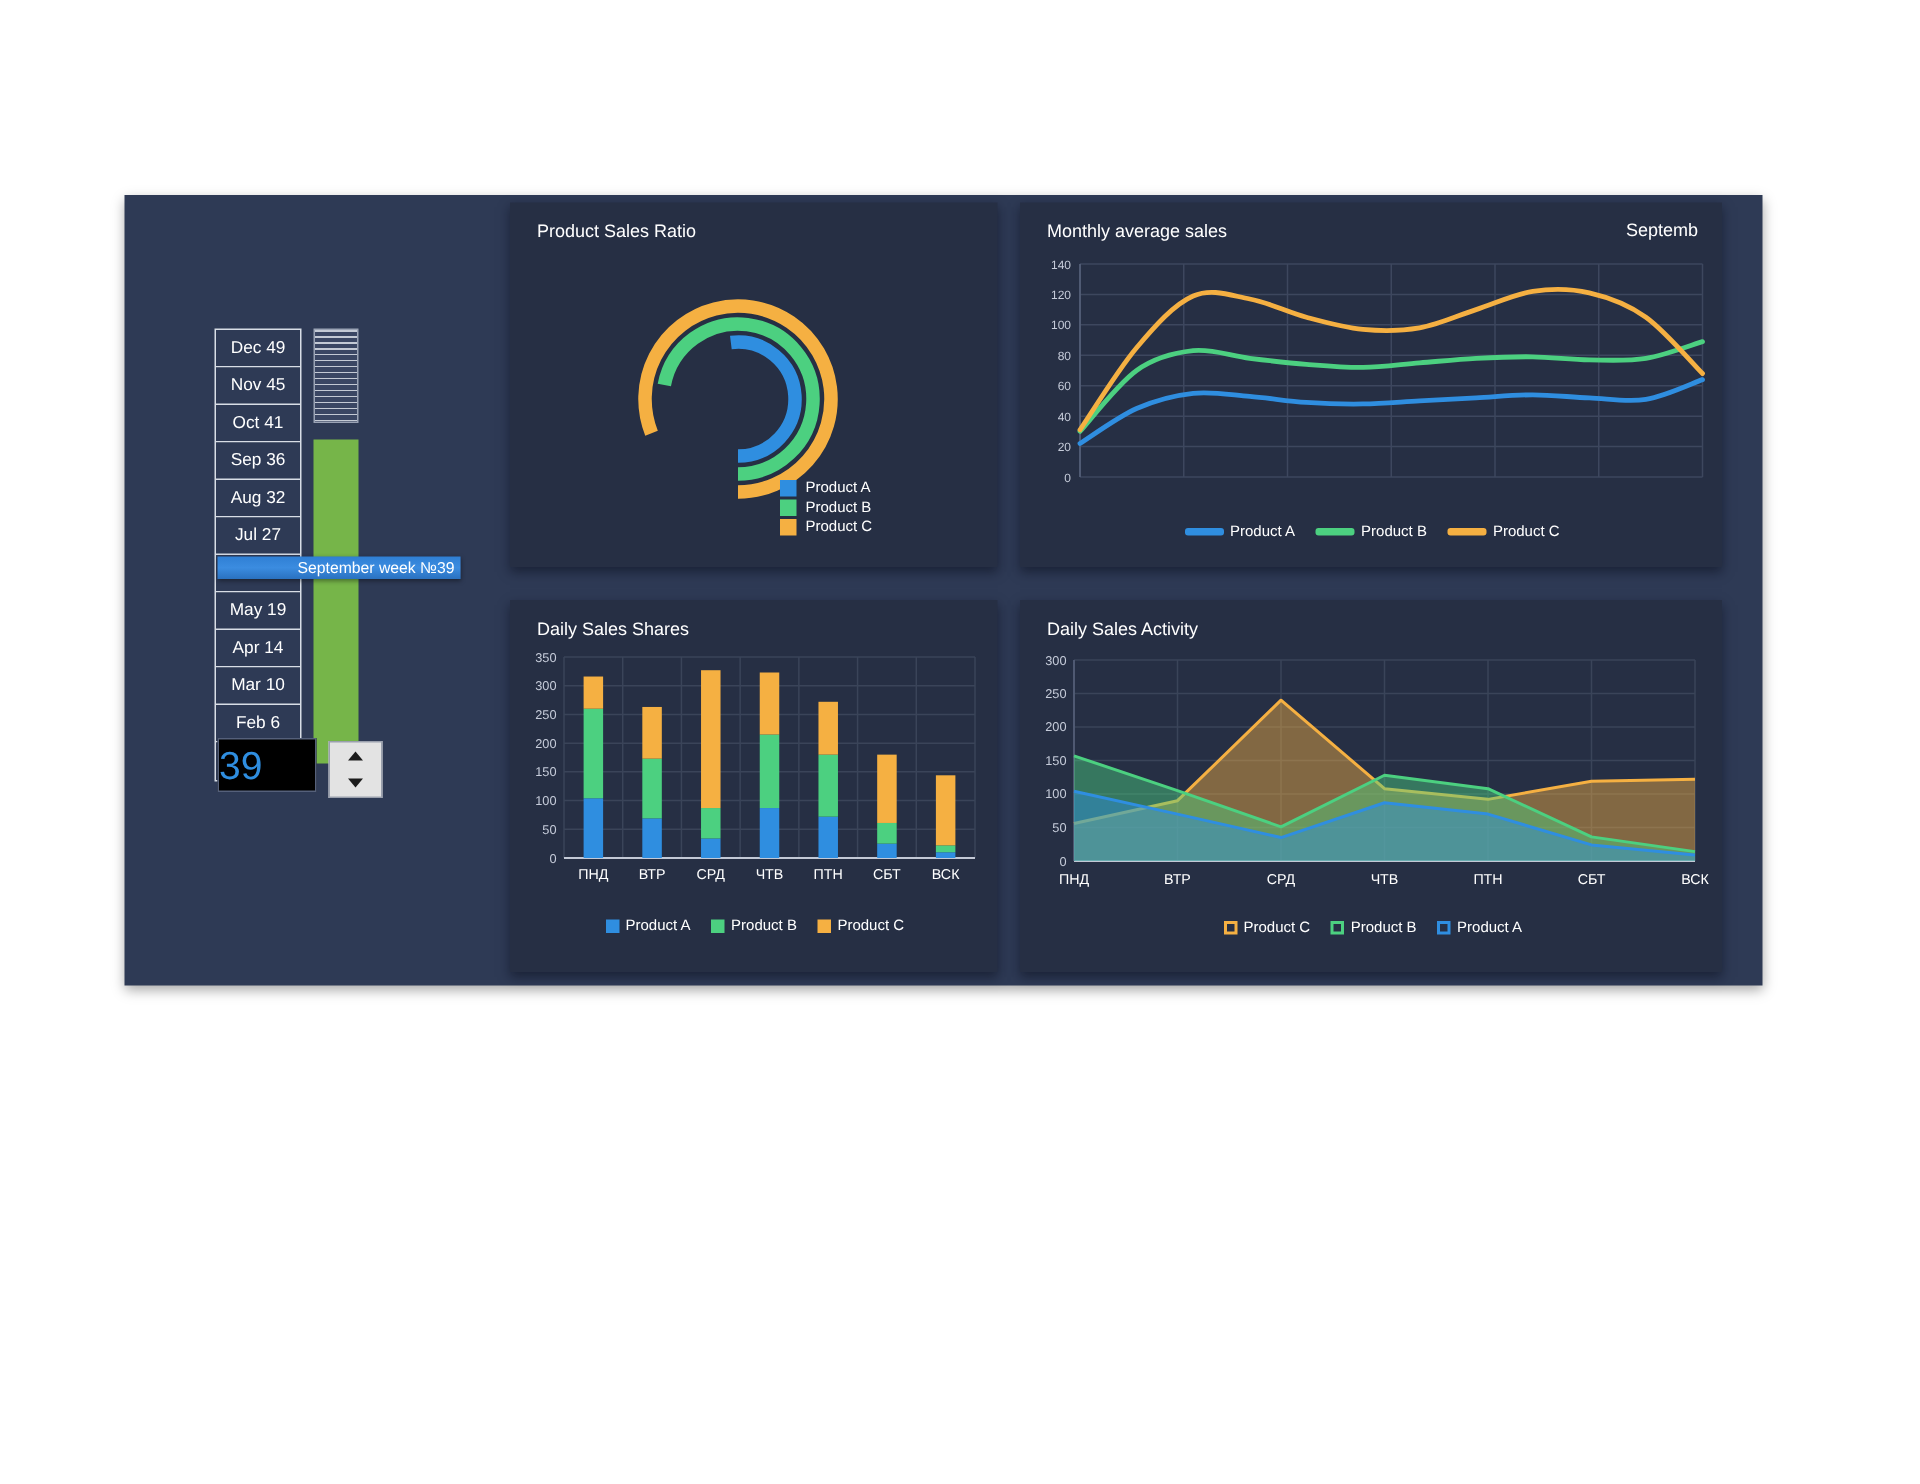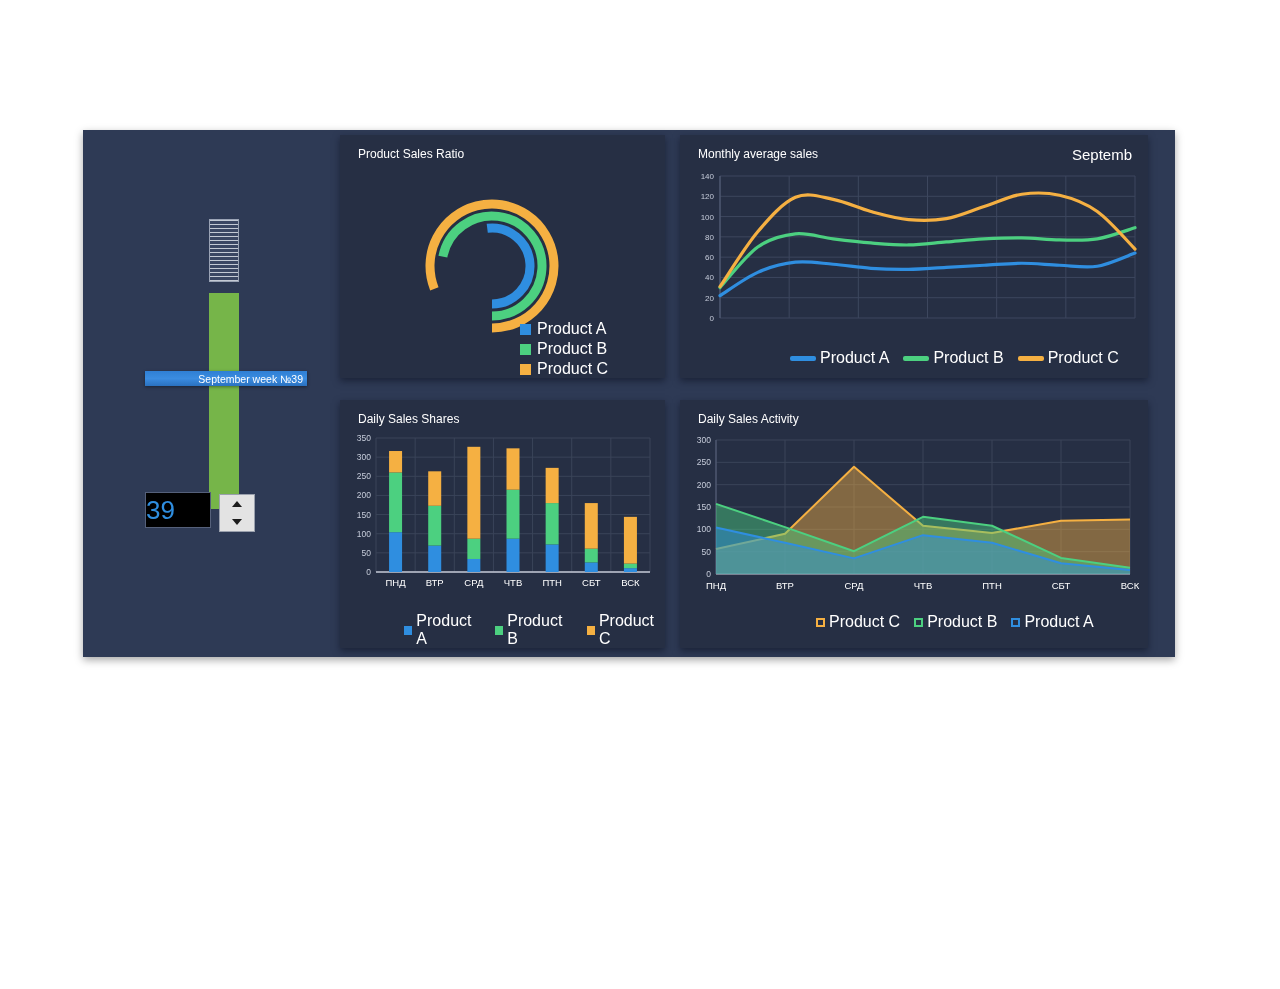--- a/index.html
+++ b/index.html
@@ -182,21 +182,21 @@
     left: 18px;
     top: 12px;
     color: #ffffff;
     font-size: 12px;
   }
   .panel-corner-label {
     position: absolute;
     right: 16px;
     top: 11px;
     color: #ffffff;
-    font-size: 15px;
+    font-size: 12px;
     text-align: center;
   }
 
   #panel-ratio   { left: 257px; top: 5px;   width: 325px; height: 243px; }
   #panel-monthly { left: 597px; top: 5px;   width: 468px; height: 243px; }
   #panel-shares  { left: 257px; top: 270px; width: 325px; height: 248px; }
   #panel-activity{ left: 597px; top: 270px; width: 468px; height: 248px; }
 
   .legend-row {
     position: absolute;
@@ -206,21 +206,21 @@
   }
   .legend-item { display: flex; align-items: center; gap: 4px; }
   .legend-swatch-sq { width: 11px; height: 11px; }
   .legend-swatch-line { width: 26px; height: 5px; border-radius: 2px; }
   .legend-swatch-hollow {
     width: 9px; height: 9px;
     background: transparent;
     border: 2px solid #888;
     box-sizing: border-box;
   }
-  .legend-label { color: #ffffff; font-size: 16px; }
+  .legend-label { color: #ffffff; font-size: 10px; }
 
   
   #donut-legend {
     position: absolute;
     left: 180px;
     top: 185px;
     display: flex;
     flex-direction: column;
     gap: 2px;
   }
@@ -229,20 +229,34 @@
   svg text { font-family: "Liberation Sans", sans-serif; }
 </style>
 </head>
 <body>
 
 <div id="dashboard">
 
 
   <div id="slider-control">
 
+    <div id="month-list">
+      <div class="month-item">Dec 49</div>
+      <div class="month-item">Nov 45</div>
+      <div class="month-item">Oct 41</div>
+      <div class="month-item">Sep 36</div>
+      <div class="month-item">Aug 32</div>
+      <div class="month-item">Jul 27</div>
+      <div class="month-item">Jun 23</div>
+      <div class="month-item">May 19</div>
+      <div class="month-item">Apr 14</div>
+      <div class="month-item">Mar 10</div>
+      <div class="month-item">Feb 6</div>
+      <div class="month-item">Jan 1</div>
+    </div>
 
     <div id="bar-track">
       <div id="bar-empty"></div>
       <div id="bar-fill"></div>
     </div>
 
     <div id="tooltip">
       <span class="tip-text">September week №39</span>
     </div>
 

